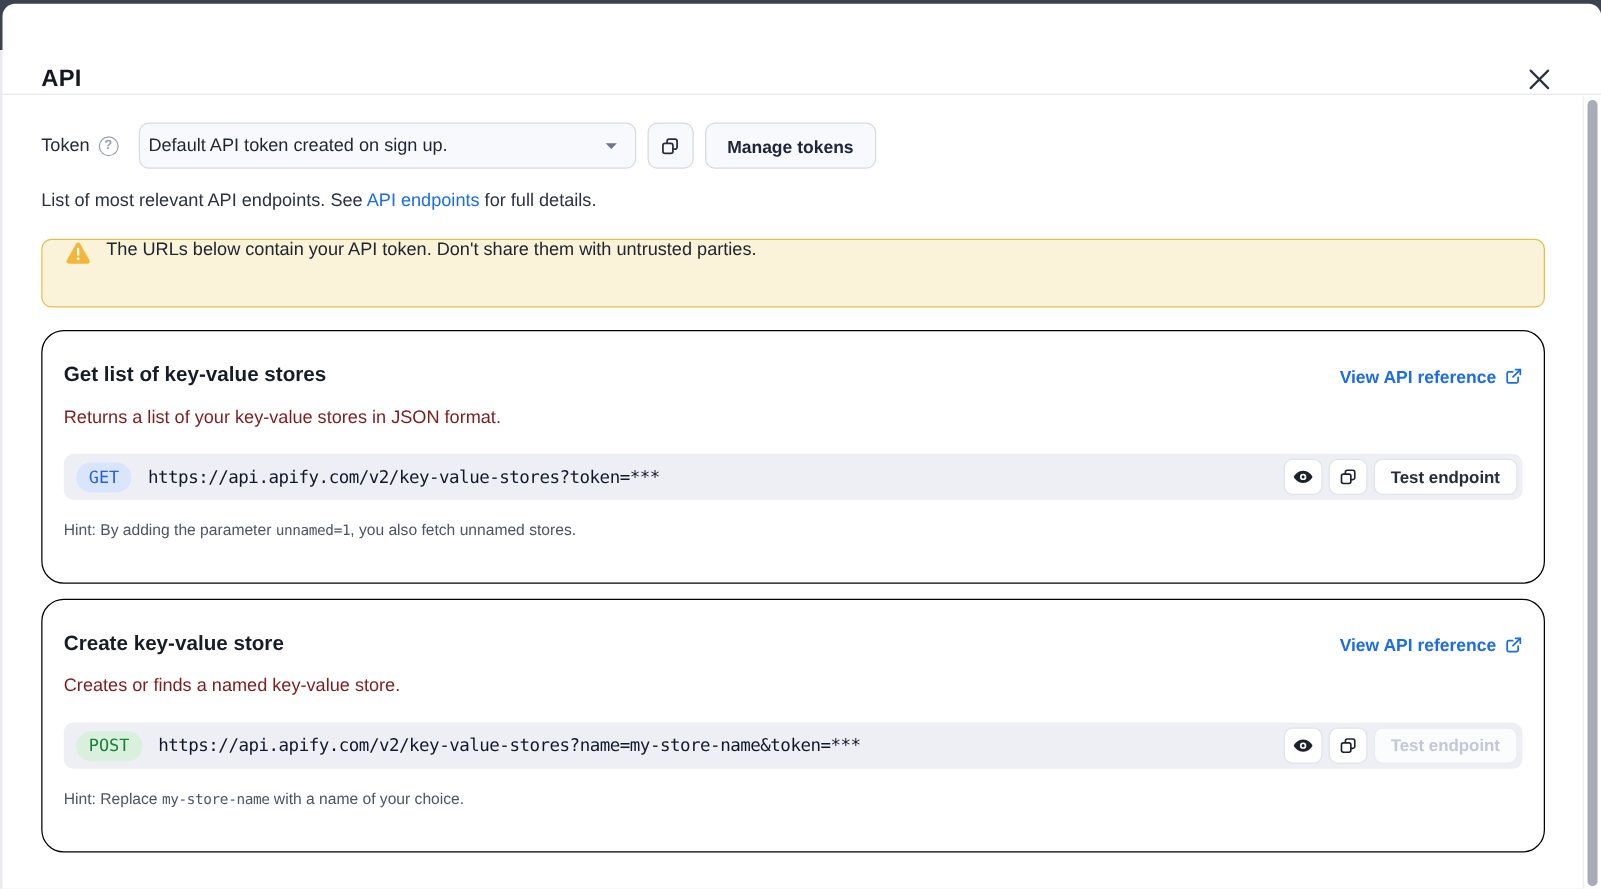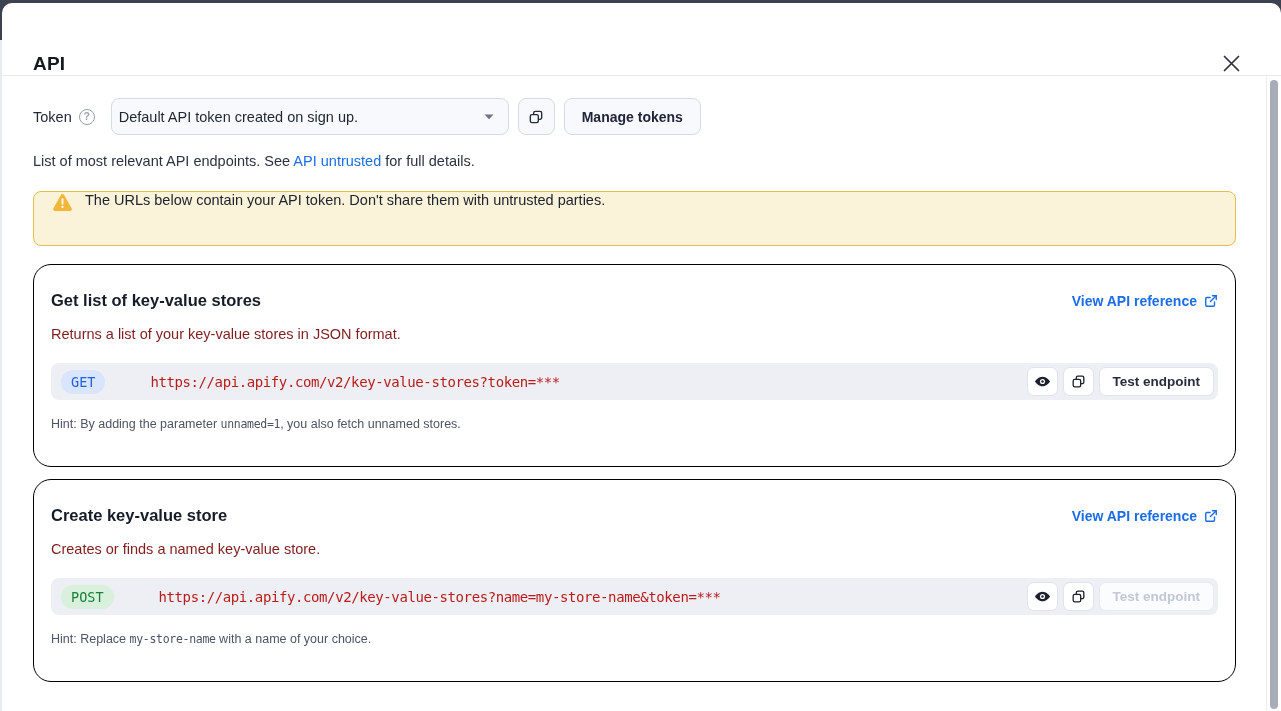--- a/index.html
+++ b/index.html
@@ -95,31 +95,30 @@
   .card-link {
     font-size: 14px; font-weight: 700; color: #1b6ce8; text-decoration: none;
     display: inline-flex; align-items: center; gap: 7px; cursor: pointer;
   }
   .card-desc { margin-top: 16px; font-size: 14.5px; color: #7f1d1d; }
   .endpoint-row {
     margin-top: 21px; height: 37px;
     background: #edeff4; border-radius: 8px;
     display: flex; align-items: center;
     padding: 0 4px 0 10px;
-    gap: 32px;
   }
   .method-badge {
     font-family: "DejaVu Sans Mono", "Liberation Mono", monospace;
     font-size: 13.5px; padding: 4px 10px; border-radius: 999px; flex: 0 0 auto;
   }
   .method-get  { background: #d9e5fc; color: #2460e0; }
   .method-post { background: #d9f0dd; color: #177f37; }
   .endpoint-url {
     font-family: "DejaVu Sans Mono", "Liberation Mono", monospace;
-    font-size: 14px; color: #b91c1c; margin-left: 13px;
+    font-size: 14px; color: #0f172a; margin-left: 13px;
     letter-spacing: -0.4px;
     flex: 1 1 auto; white-space: nowrap; overflow: hidden;
   }
   .endpoint-actions { display: flex; align-items: center; gap: 5px; flex: 0 0 auto; }
   .mini-btn {
     height: 29px; min-width: 31px;
     background: #fff; border: 1px solid #dfe3eb; border-radius: 7px;
     display: flex; align-items: center; justify-content: center;
     color: #1c212d; cursor: pointer;
   }
@@ -172,21 +171,21 @@
         <span>
           <svg width="16" height="16" viewBox="0 0 24 24" fill="none" stroke="currentColor" stroke-width="2.1" stroke-linejoin="round">
               <rect x="3.5" y="8.5" width="12" height="12" rx="2.5"></rect>
               <path d="M8.5 8.5 V6 a2.5 2.5 0 0 1 2.5-2.5 h7 A2.5 2.5 0 0 1 20.5 6 v7 a2.5 2.5 0 0 1 -2.5 2.5 h-2.5"></path>
             </svg>
         </span>
       </button>
       <button class="manage-btn">Manage tokens</button>
     </div>
 
-    <div class="intro"><span>List of most relevant API endpoints. See </span><a>API untrusted</a><span> for full details.</span></div>
+    <div class="intro"><span>List of most relevant API endpoints. See </span><a>API endpoints</a><span> for full details.</span></div>
 
     <div class="warning">
       <span class="warning-icon">
         <svg width="21" height="21" viewBox="0 0 24 24">
             <path d="M10.3 3.2 L1.6 18.6 a2 2 0 0 0 1.7 3 h17.4 a2 2 0 0 0 1.7-3 L13.7 3.2 a2 2 0 0 0 -3.4 0 Z" fill="#f2b73a"></path>
             <path d="M12 8.2 v5.2" stroke="#fff" stroke-width="2.1" stroke-linecap="round"></path>
             <circle cx="12" cy="17.1" r="1.3" fill="#fff"></circle>
           </svg>
       </span>
       <span class="warning-text">The URLs below contain your API token. Don't share them with untrusted parties.</span>

